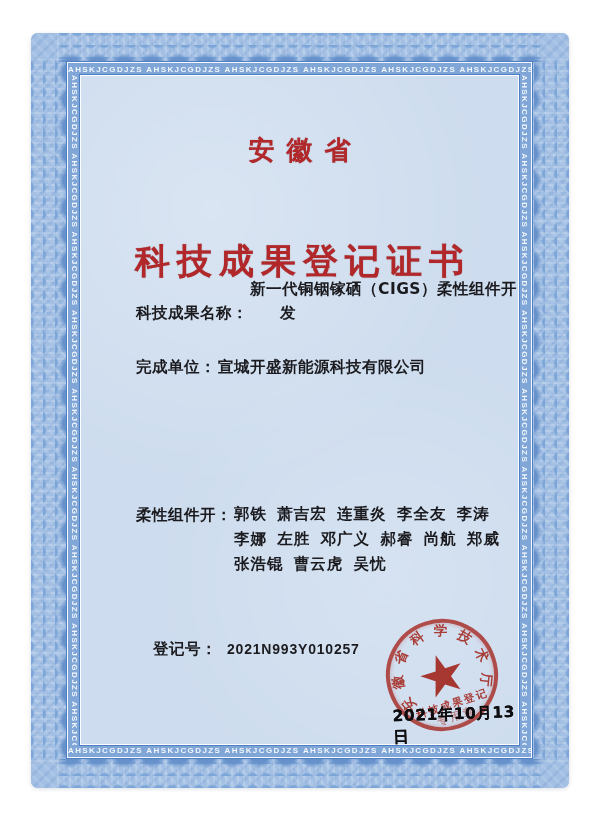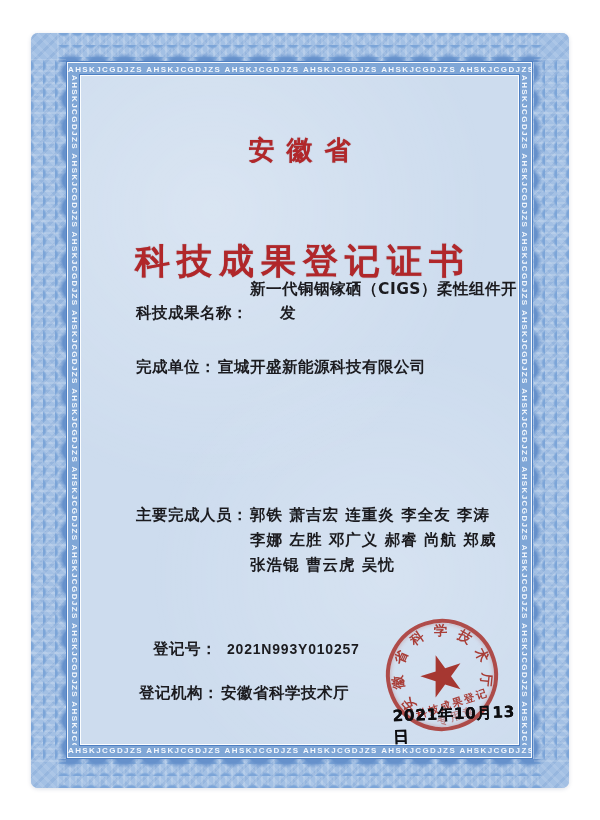--- a/index.html
+++ b/index.html
@@ -113,21 +113,21 @@
     position:absolute;display:flex;align-items:flex-start;
     color:#1b1b1f;font-weight:bold;font-size:15.5px;line-height:24px;letter-spacing:.5px;
   }
   .field .label{white-space:nowrap;}
   .field .value{margin-left:2px;}
   .f-ach{left:55px;top:201px;align-items:flex-end;}
   .f-ach .value{width:288px;}
   .f-ach .l2{margin-left:30px;}
   .f-orgs{left:55px;top:279px;}
   .f-people{left:55px;top:427px;line-height:25px;}
-  .f-people .value div{letter-spacing:1px;}
+  .f-people .value div{letter-spacing:1px;font-family:Liberation Mono, monospace;}
   .f-regno{left:72px;top:561px;gap:8px;}
   .f-regno .value{font-family:Liberation Sans, sans-serif;font-size:14px;letter-spacing:.8px;}
   .f-regorg{left:58px;top:605px;}
 
   
   .seal{
     position:absolute;left:303px;top:541px;width:116px;height:116px;
     transform:rotate(-18deg);
     mix-blend-mode:multiply;opacity:.93;
   }
@@ -200,37 +200,33 @@
         </div>
 
         <div class="field f-orgs">
           <span class="label">完成单位：</span>
           <span class="value">
             <div>宣城开盛新能源科技有限公司</div>
           </span>
         </div>
 
         <div class="field f-people">
-          <span class="label">主要完成人员：</span>
+          <span class="label">柔性组件开：</span>
           <span class="value">
             <div>郭铁 萧吉宏 连重炎 李全友 李涛</div>
             <div>李娜 左胜 邓广义 郝睿 尚航 郑威</div>
             <div>张浩锟 曹云虎 吴忧</div>
           </span>
         </div>
 
         <div class="field f-regno">
           <span class="label">登记号：</span>
           <span class="value">2021N993Y010257</span>
         </div>
 
-        <div class="field f-regorg">
-          <span class="label">登记机构：</span>
-          <span class="value">安徽省科学技术厅</span>
-        </div>
 
         <div class="seal">
           <div class="seal-ring"></div>
           <div class="seal-arc" id="seal-arc">
               <span style="transform: rotate(-114deg) translateY(-44px);">安</span>
               <span style="transform: rotate(-81.4286deg) translateY(-44px);">徽</span>
               <span style="transform: rotate(-48.8571deg) translateY(-44px);">省</span>
               <span style="transform: rotate(-16.2857deg) translateY(-44px);">科</span>
               <span style="transform: rotate(16.2857deg) translateY(-44px);">学</span>
               <span style="transform: rotate(48.8571deg) translateY(-44px);">技</span>

